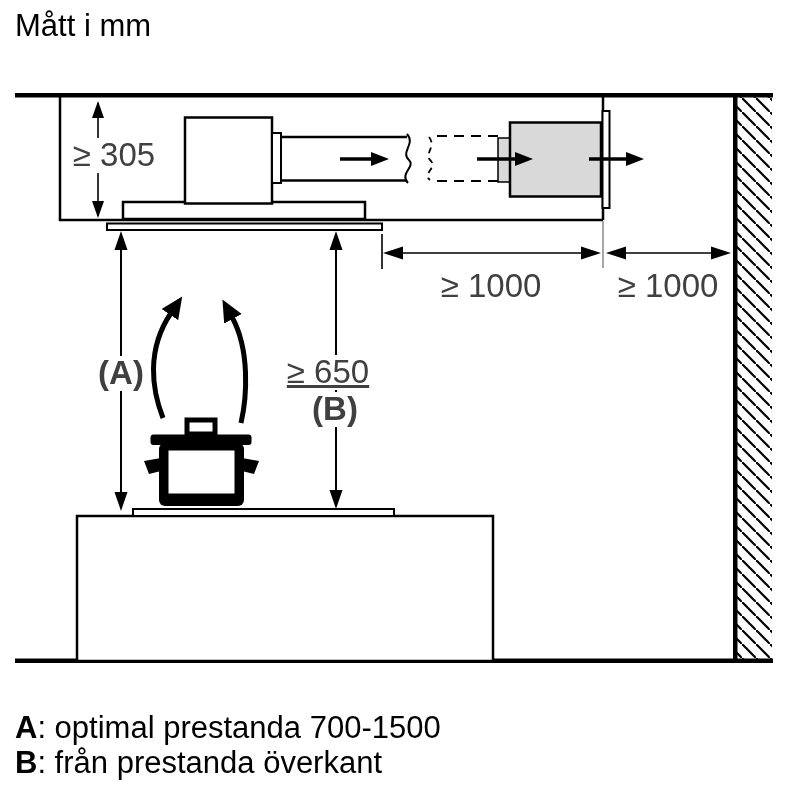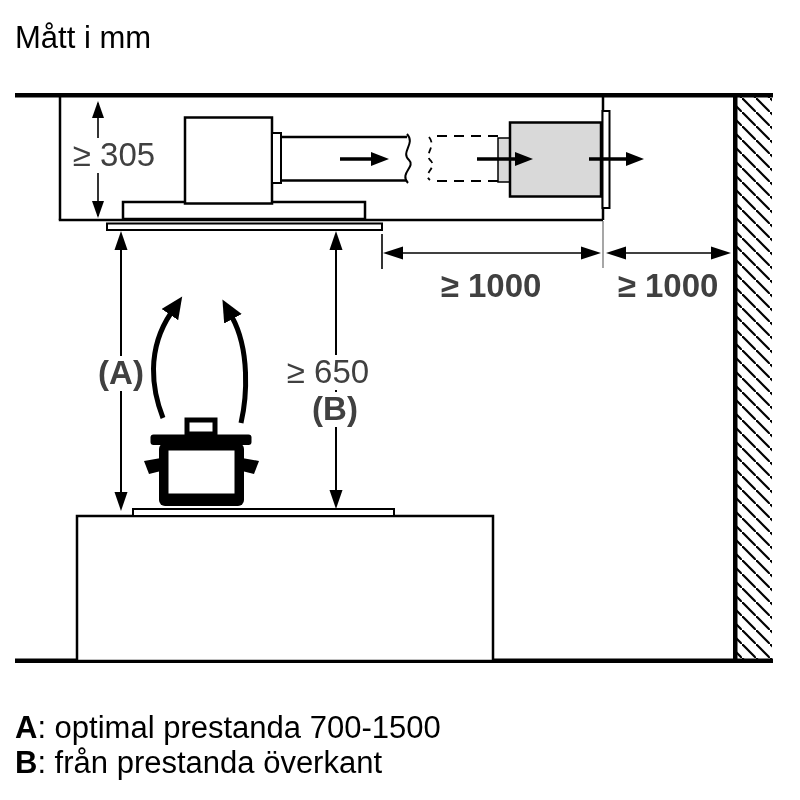--- a/index.html
+++ b/index.html
@@ -12,21 +12,21 @@
     width: 800px;
     height: 800px;
     background: #ffffff;
     font-family: "Liberation Sans", "DejaVu Sans", sans-serif;
     color: #000000;
     overflow: hidden;
   }
   .title {
     position: absolute;
     left: 15px;
-    top: 20px;
+    top: 8px;
     font-size: 31px;
     line-height: 36px;
     color: #000;
     white-space: nowrap;
   }
   svg.diagram {
     position: absolute;
     left: 0;
     top: 0;
     z-index: 1;
@@ -35,21 +35,21 @@
     position: absolute;
     z-index: 2;
     font-size: 33px;
     line-height: 1.05;
     color: #404040;
     background: #ffffff;
     padding: 0 3px;
     white-space: nowrap;
     transform: translateX(-50%);
   }
-  .dim-label.no-bg { background: transparent; font-weight: bold; }
+  .dim-label.no-bg { background: transparent; }
   .legend {
     position: absolute;
     left: 15px;
     z-index: 2;
     font-size: 31px;
     line-height: 1.1;
     white-space: nowrap;
     color: #000;
   }
   .legend b { font-weight: bold; }
@@ -163,21 +163,21 @@
     <g stroke="#000" fill="none" stroke-width="5">
       <path d="M163,418 C152,390 146,350 171,313" marker-end="url(#steamhead)"></path>
       <path d="M241,423 C247,397 250,350 232,317" marker-end="url(#steamhead)"></path>
     </g>
   </svg>
 
   <div class="dim-label" style="left:114px; top:138px;">≥ 305</div>
   <div class="dim-label no-bg" style="left:491px; top:269px;">≥ 1000</div>
   <div class="dim-label no-bg" style="left:668px; top:269px;">≥ 1000</div>
   <div class="dim-label" style="left:121px; top:356px; font-weight:bold;">(A)</div>
-  <div class="dim-label" style="left:328px; top:355px;">≥ 650</div>
+  <div class="dim-label" style="left:328px; top:355px;text-decoration:underline;">≥ 650</div>
   <div class="dim-label" style="left:335px; top:392px; font-weight:bold;">(B)</div>
 
   <div class="legend" style="top:711px;">
     <b>A</b><span>: optimal prestanda 700-1500</span>
   </div>
   <div class="legend" style="top:746px;">
     <b>B</b><span>: från prestanda överkant</span>
   </div>
 
 </div>

